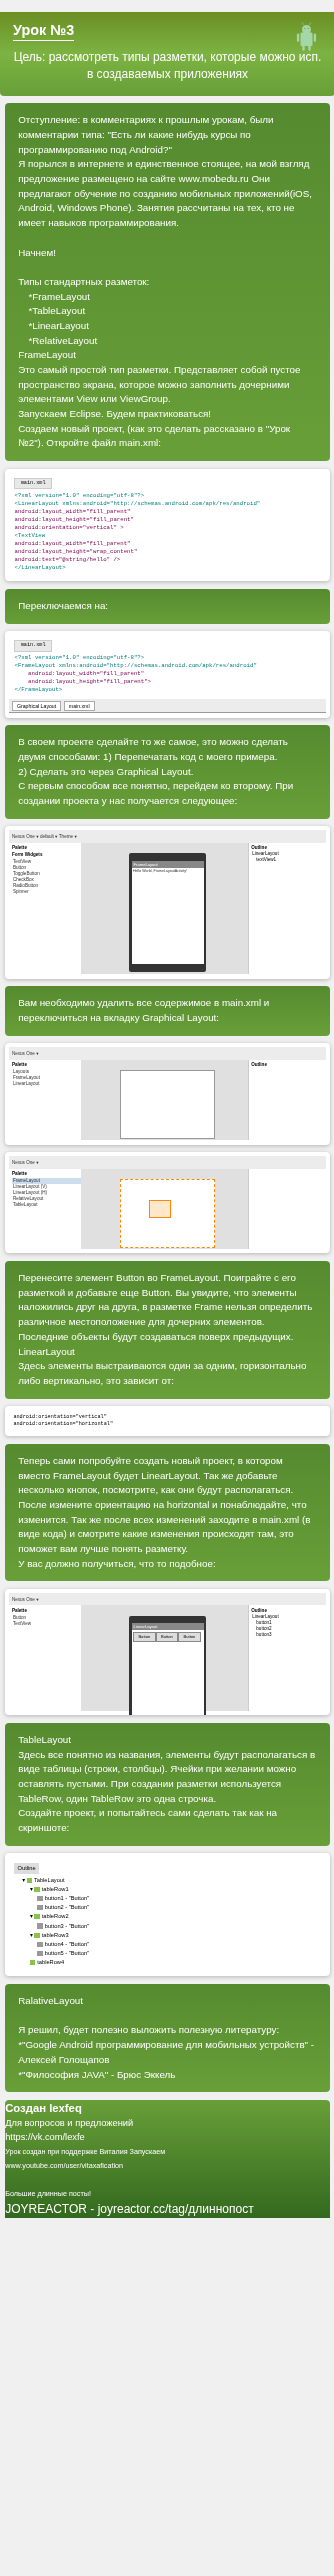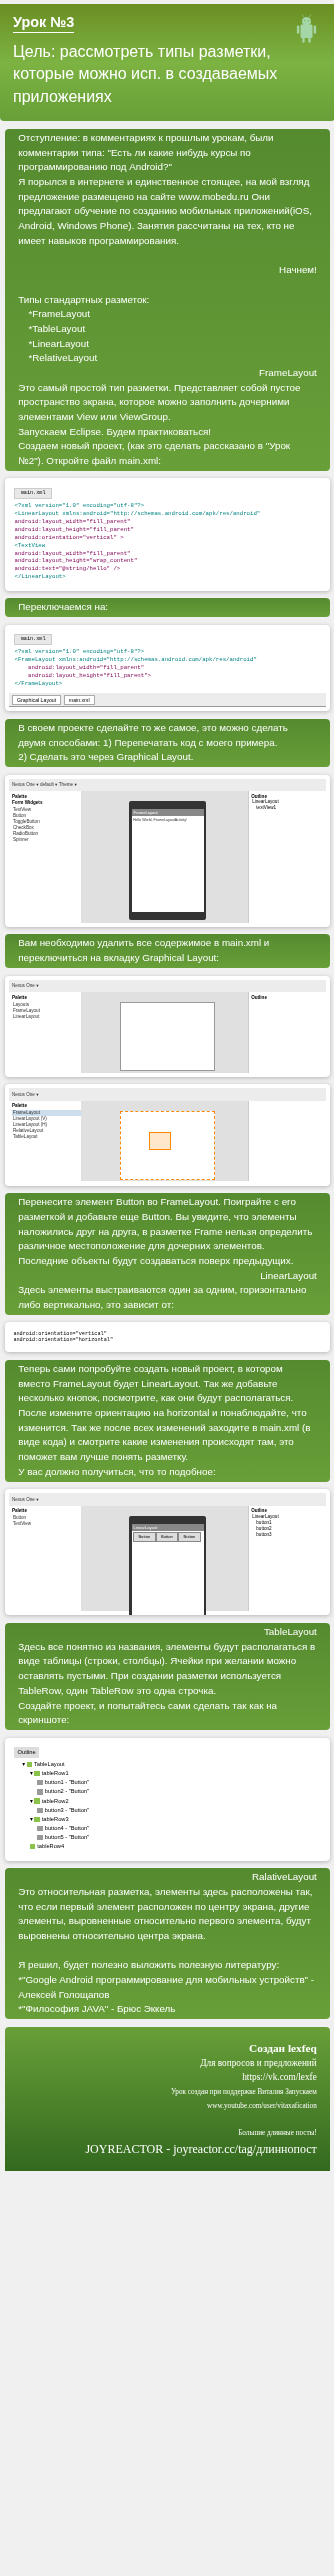--- a/index.html
+++ b/index.html
@@ -3,21 +3,21 @@
 <meta charset="utf-8">
 <style>
 body {
   margin: 0;
   padding: 0;
   background: #f0f0f0;
   font-family: Arial, sans-serif;
 }
 .page {
   width: 335px;
-  margin: 4px auto;
+  margin: 12px auto;
   background: #f0f0f0;
 }
 .header {
   background: linear-gradient(180deg, #6b8e23 0%, #7cb342 50%, #689f38 100%);
   color: #fff;
   padding: 10.3px 13px 13px 13px;
   position: relative;
   border-radius: 0 0 4.1px 4.1px;
 }
 .lesson-badge {
@@ -28,34 +28,35 @@
   padding-bottom: 2.1px;
   margin-bottom: 7.7px;
 }
 .android-icon {
   position: absolute;
   right: 13px;
   top: 10.3px;
 }
 .android-icon svg { width: 31px; height: 36px; }
 .goal-text {
-  font-size: 16px;
+  font-size: 12px;
   line-height: 1.4;
+  text-align: center;
 }
 .section {
   background: linear-gradient(180deg, #558b2f 0%, #689f38 100%);
   color: #fff;
-  padding: 2px 13px;
+  padding: 10px 13px;
   font-size: 9.8px;
   line-height: 1.5;
   border-radius: 4.1px;
   margin: 7.7px 5.2px;
 }
 .indent { margin-left: 10.3px; display: block; }
-.center { text-align: right; }
+.center { text-align: left; }
 .img-block {
   background: #fff;
   margin: 7.7px 5.2px;
   border-radius: 4.1px;
   padding: 4.1px;
   box-shadow: 0 1px 4.1px rgba(0,0,0,0.25);
   overflow: hidden;
 }
 .code-editor {
   background: #fff;
@@ -92,26 +93,24 @@
   background:#fff; font-family:Arial; font-size:5.7px; padding:5.2px; line-height:1.6;
 }
 .tree-view .tree-title { background:#ddd; padding:1px 3.1px; display:inline-block; margin-bottom:2.1px;}
 .tree-view .tree-item { padding-left:7.7px;}
 .tree-view .tree-item2 { padding-left:15.5px;}
 .tree-view .tree-item3 { padding-left:23px;}
 .tree-view .icon-sq { display:inline-block; width:5.2px; height:5.2px; background:#8bc34a; margin-right:2.1px; vertical-align:middle;}
 .footer {
   background: linear-gradient(180deg, #689f38 0%, #33691e 100%);
   color:#fff;
-  padding: 13px;
   font-size:9.3px;
   line-height:1.5;
   border-radius: 4.1px 4.1px 0 0;
   margin: 7.7px 5.2px 0 5.2px;
-  font-family: Liberation Serif, serif;
 }
 .footer .big { font-size:11.3px; font-weight:bold;}
 .tabs-bar { background:#ececec; border-bottom:0.5px solid #999; font-size:5.2px; padding:1.5px 2.6px;}
 .tabs-bar span { display:inline-block; padding:1px 4.1px; border:0.5px solid #aaa; background:#fff; margin-right:1px;}
 .mini-btn{ display:inline-block; width:20.6px; height:8.2px; background:#ddd; border:0.5px solid #888; font-size:4.1px; text-align:center; line-height:8.2px;}
 </style>
 </head>
 <body>
 
 <div class="page">
@@ -185,20 +184,21 @@
     </div>
     <div class="tabs-bar">
       <span>Graphical Layout</span>
       <span>main.xml</span>
     </div>
   </div>
 
   <div class="section">
     <div>   В своем проекте сделайте то же самое, это можно сделать двумя способами: 1) Перепечатать код с моего примера.</div>
     <div>                       2) Сделать это через Graphical Layout.</div>
+    <div>   С первым способом все понятно, перейдем ко второму. При создании проекта у нас получается следующее:</div>
   </div>
 
   <div class="img-block">
     <div class="gui-editor">
       <div class="gui-toolbar">
           <span>Nexus One ▾</span>
           <span>default ▾</span>
           <span>Theme ▾</span>
         </div>
       <div class="gui-palette">
@@ -337,21 +337,20 @@
       <div class="tree-item3"><span class="icon-sq" style="background:#999"></span><span>button3 - "Button"</span></div>
       <div class="tree-item2">▾ <span class="icon-sq"></span><span>tableRow3</span></div>
       <div class="tree-item3"><span class="icon-sq" style="background:#999"></span><span>button4 - "Button"</span></div>
       <div class="tree-item3"><span class="icon-sq" style="background:#999"></span><span>button5 - "Button"</span></div>
       <div class="tree-item2"><span class="icon-sq"></span><span>tableRow4</span></div>
     </div>
   </div>
 
   <div class="section">
     <div class="center">RalativeLayout</div>
-    <div>   Это относительная разметка, элементы здесь расположены так, что если первый элемент расположен по центру экрана, другие элементы, выровненные относительно первого элемента, будут выровнены относительно центра экрана.</div>
     <br>
     <div>   Я решил, будет полезно выложить полезную литературу:</div>
     <div>*"Google Android программирование для мобильных устройств" - Алексей Голощапов</div>
     <div>*"Философия JAVA" - Брюс Эккель</div>
   </div>
 
   <div class="footer">
     <div class="center">
       <span class="big">Создан lexfeq</span><br>
       <span>Для вопросов и предложений</span><br>

